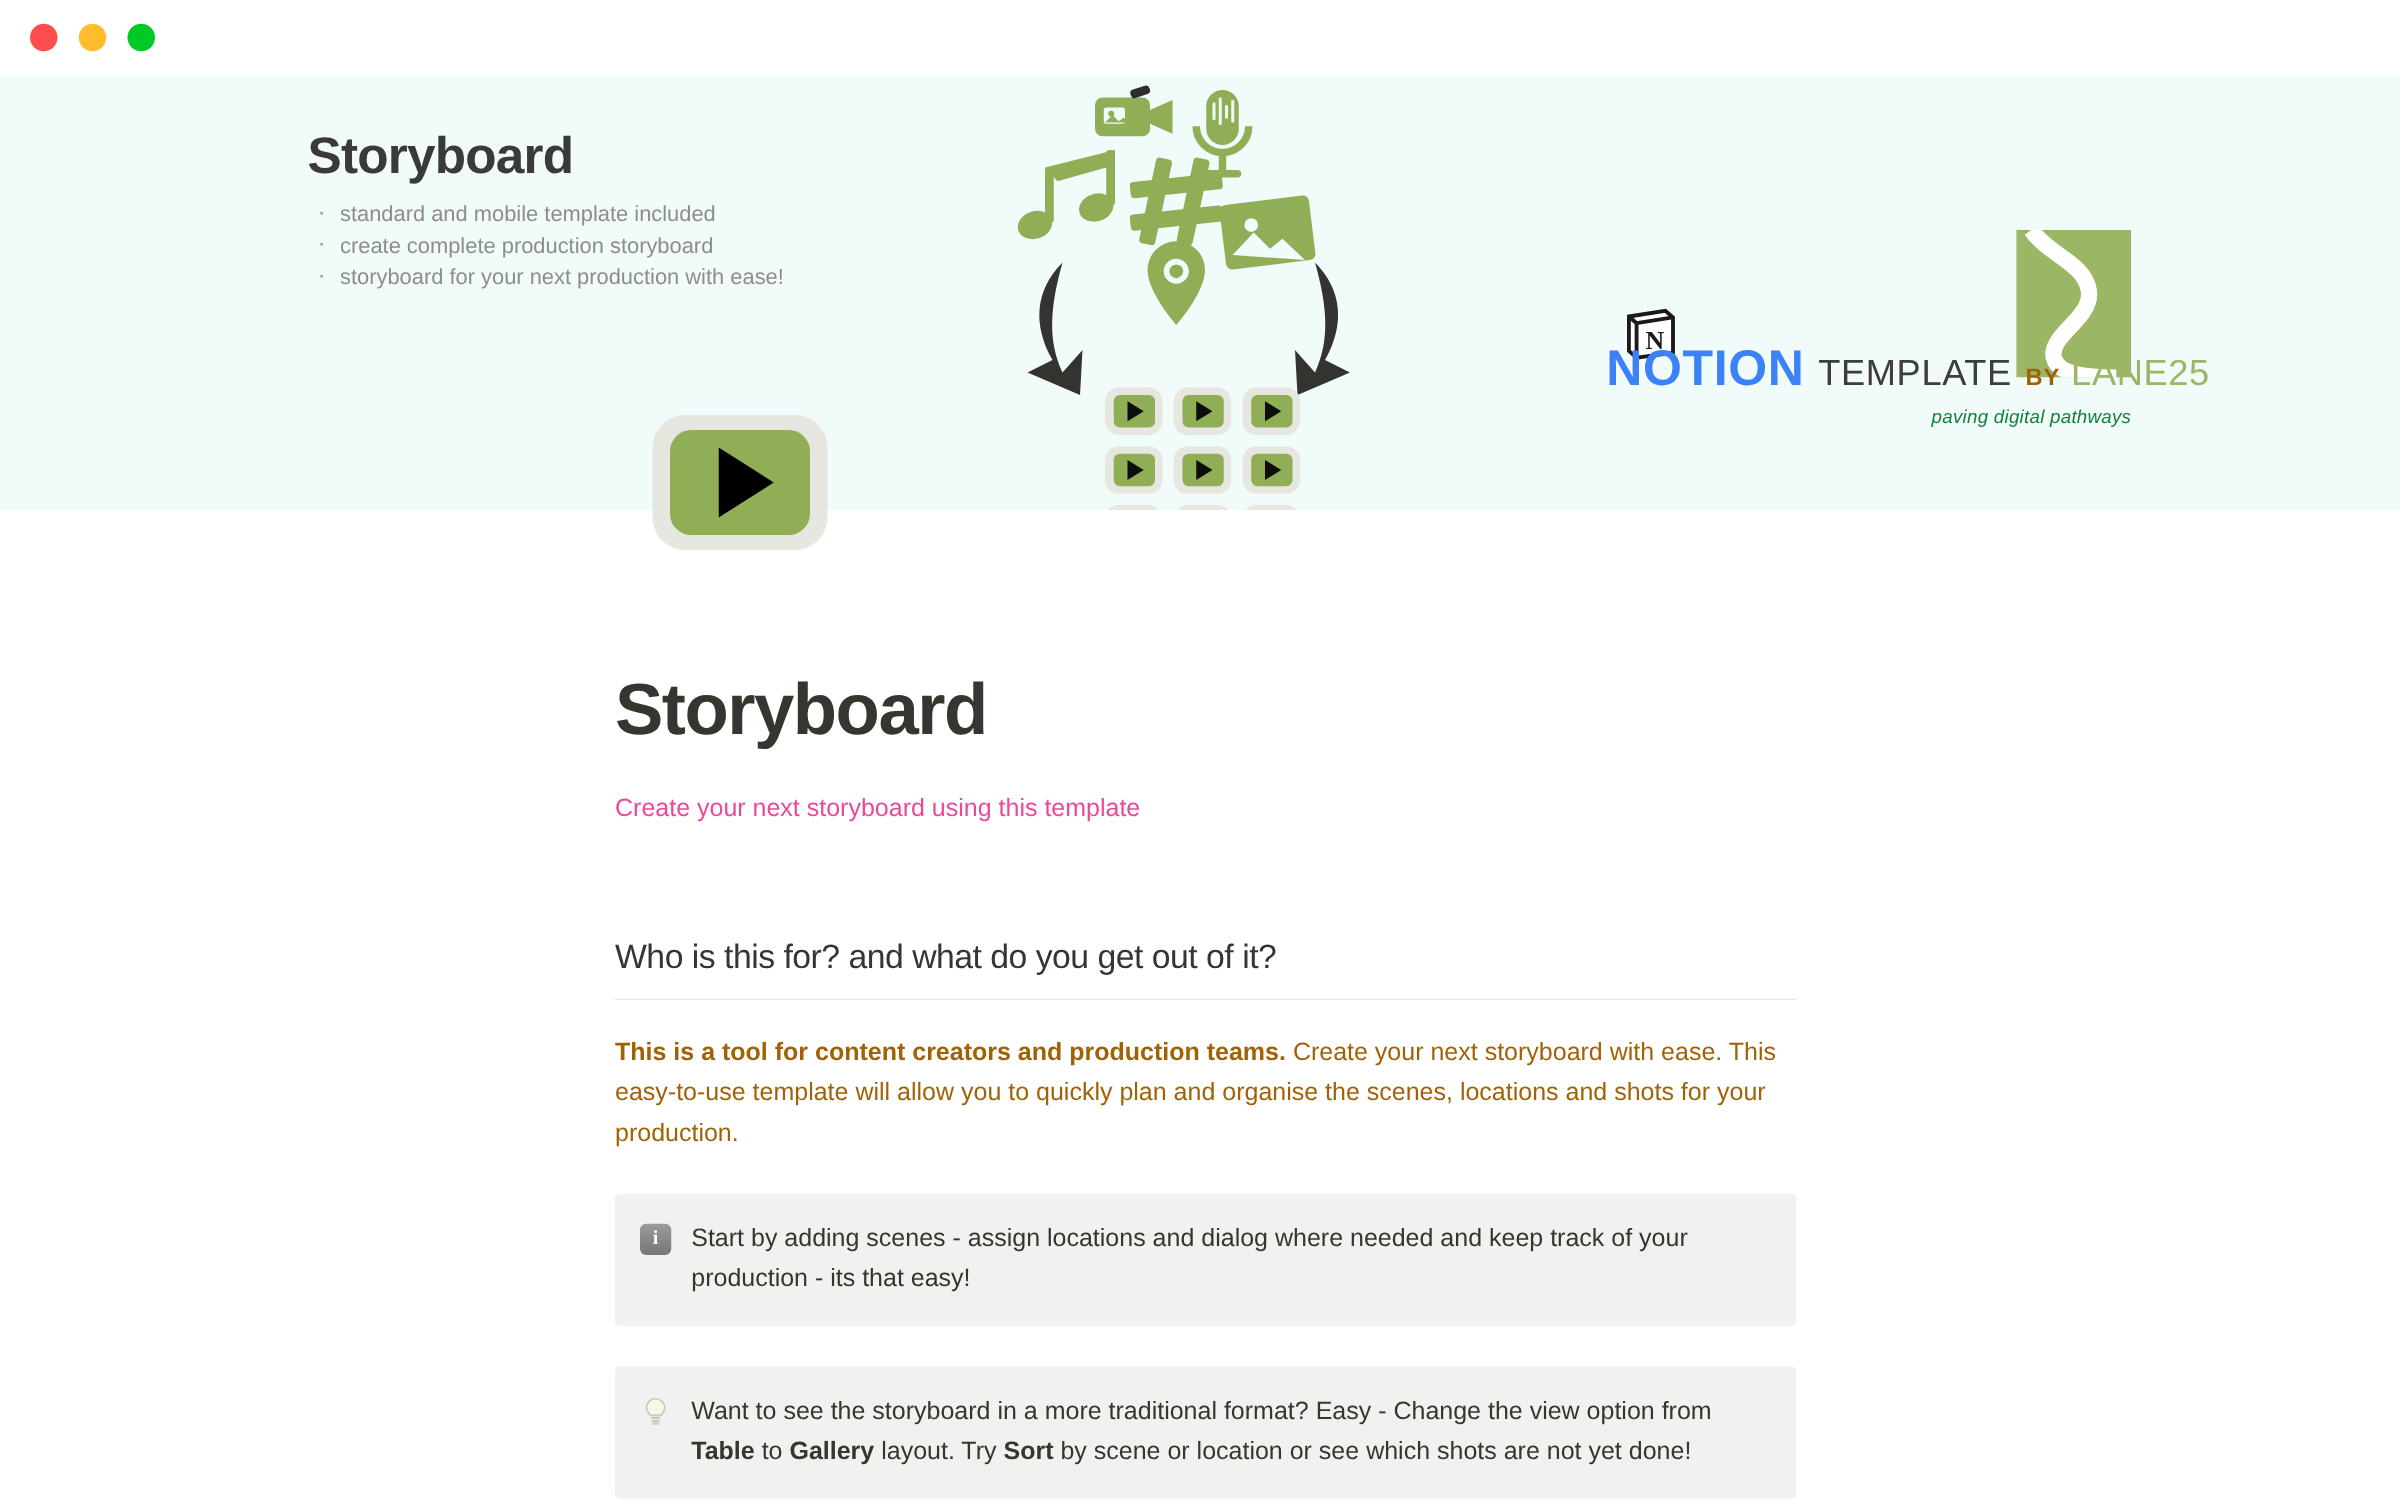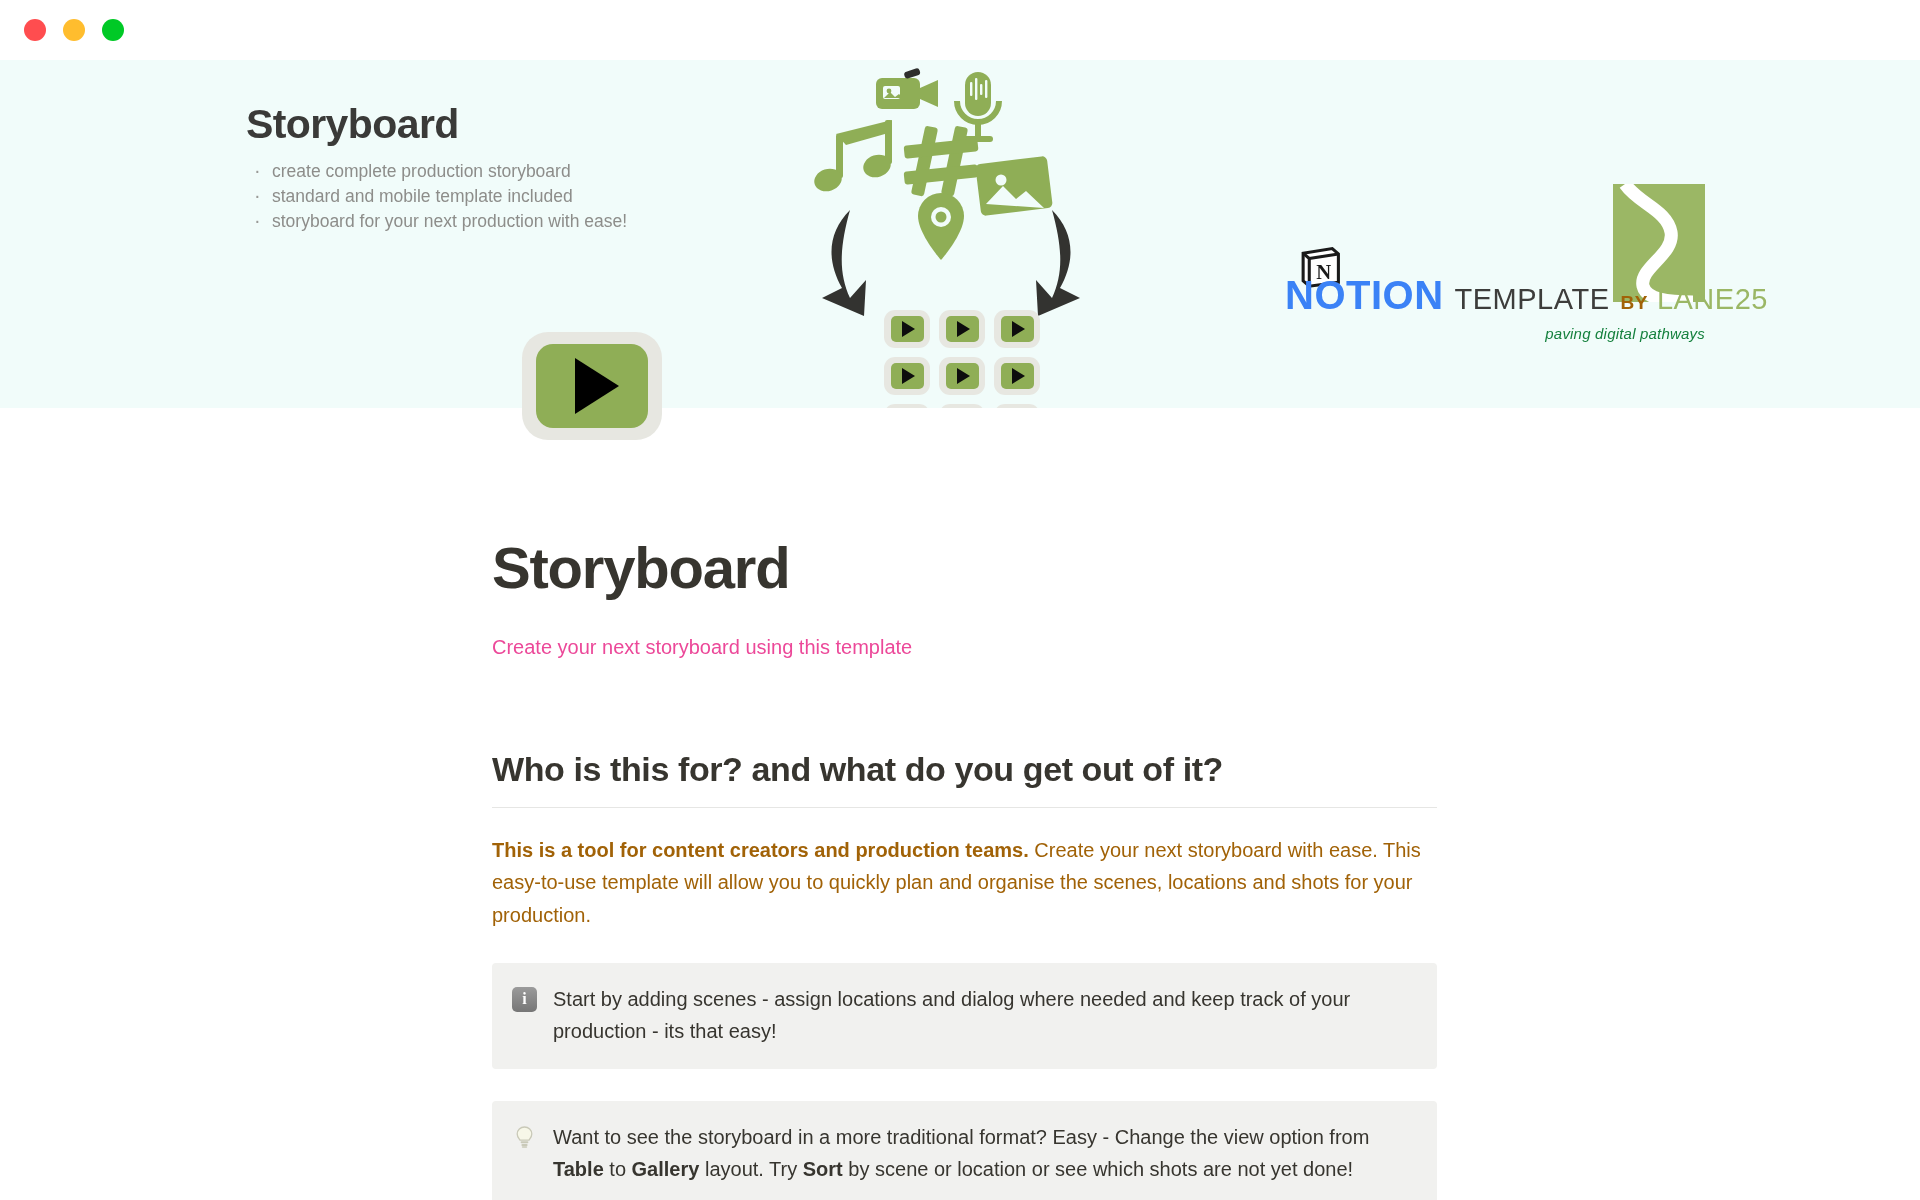--- a/index.html
+++ b/index.html
@@ -118,21 +118,21 @@
     padding-left:492px;
   }
   .page-title{
     font-size:58px; font-weight:bold; color:#37352f;
     letter-spacing:-1.2px; margin-top:128px; line-height:1.1;
   }
   .page-sub{
     font-size:20px; color:#ec4899; margin-top:32px; line-height:1.5;
   }
   .section-head{
-    font-size:34px; font-weight:bold; color:#37352f;
+    font-size:27px; font-weight:normal; color:#37352f;
     margin-top:88px; letter-spacing:-0.4px;
   }
   .divider{
     width:945px; height:1px; background:#e6e6e4; margin-top:18px;
   }
   .para{
     width:940px; font-size:20px; color:#a16207;
     line-height:1.62; margin-top:26px;
   }
   .para b{ font-weight:bold; }
@@ -166,22 +166,22 @@
     <span class="dot yellow"></span>
     <span class="dot green"></span>
   </div>
 </div>
 
 <div class="cover">
 
   <div class="cover-text">
     <div class="cover-title">Storyboard</div>
     <ul class="cover-list">
+      <li>standard and mobile template included</li>
       <li>create complete production storyboard</li>
-      <li>standard and mobile template included</li>
       <li>storyboard for your next production with ease!</li>
     </ul>
   </div>
 
   <div class="illus">
     <svg width="300" height="348" viewBox="0 0 300 348">
 
       <g fill="#8fae56">
         <rect x="76" y="18" width="44" height="31" rx="6"></rect>
         <path d="M120 28 L138 20 L138 47 L120 39 Z"></path>

